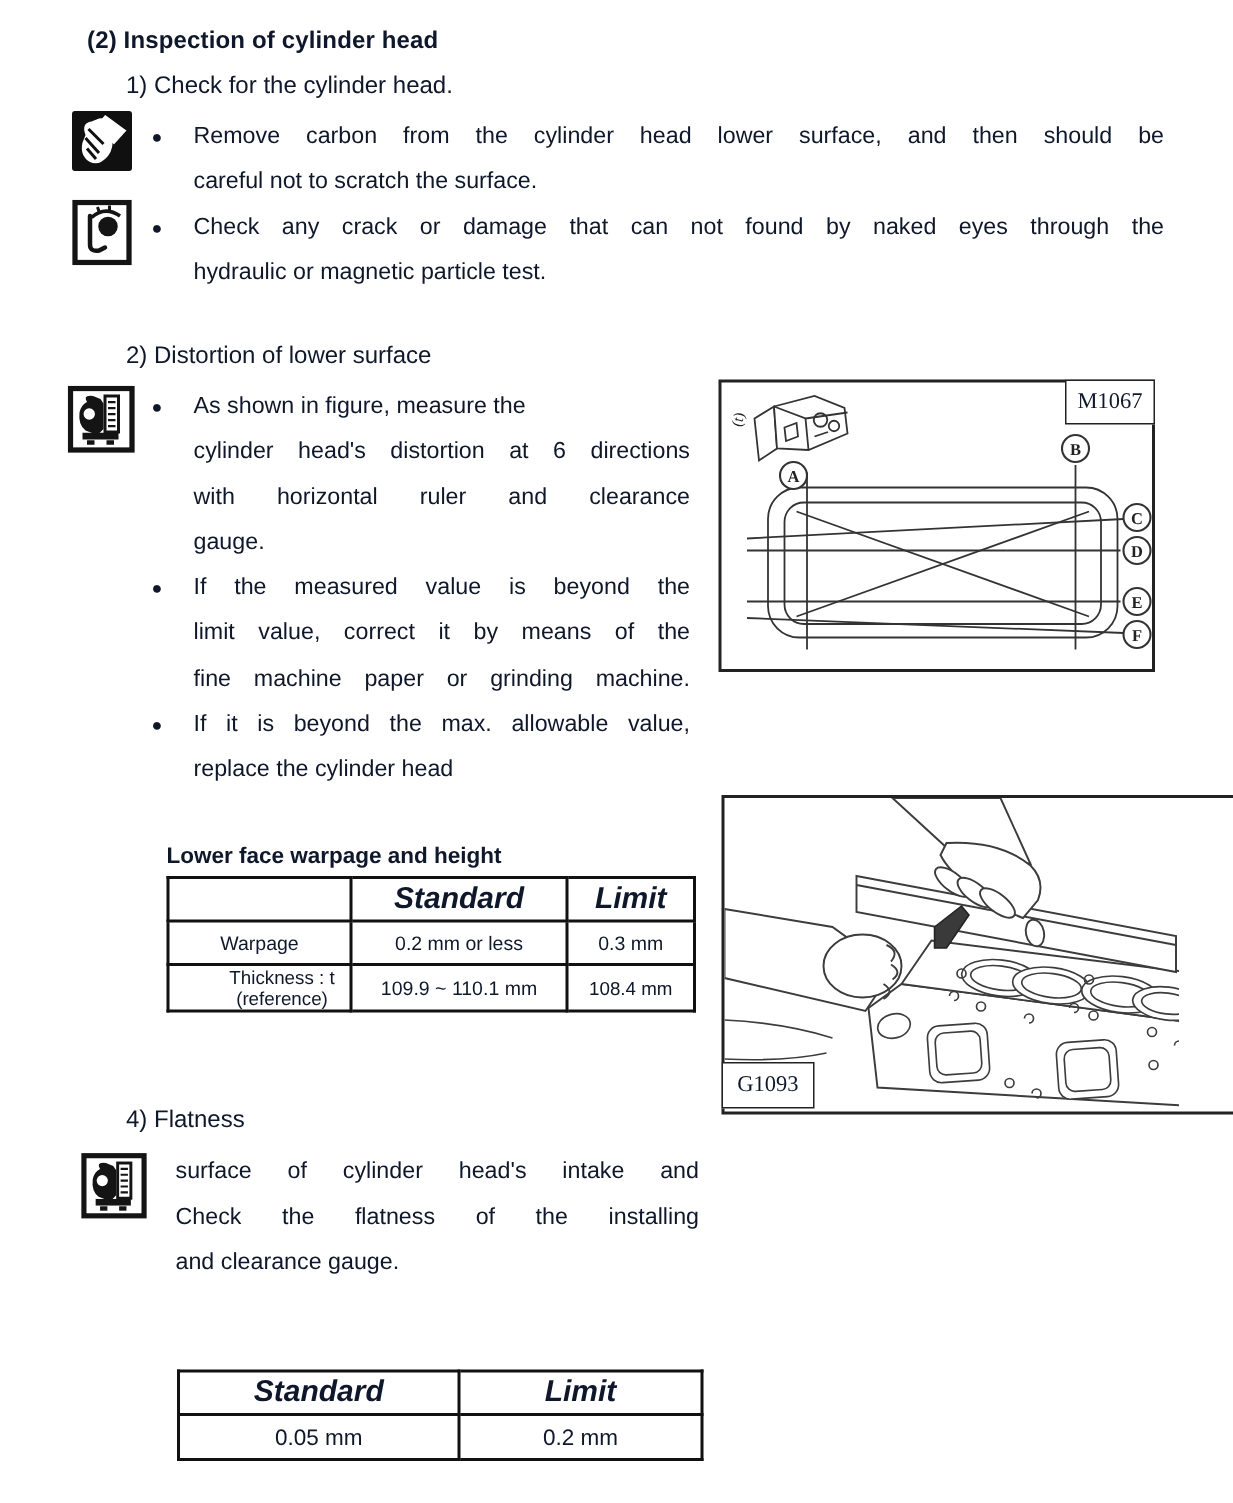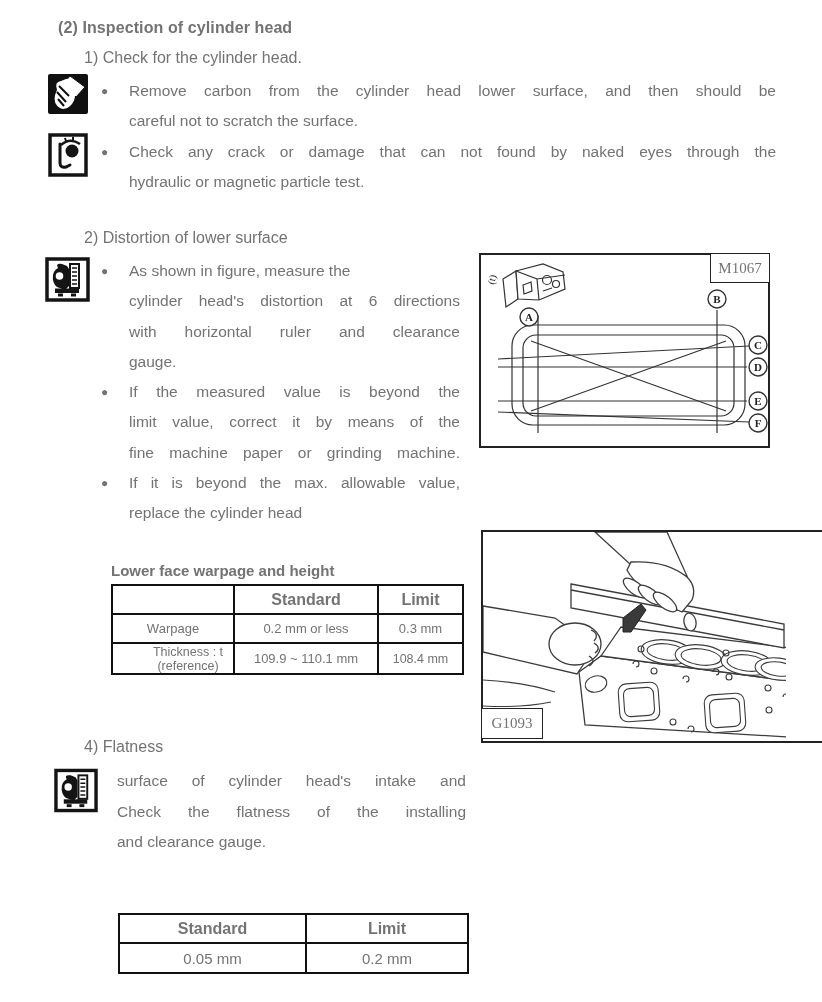--- a/index.html
+++ b/index.html
@@ -1,35 +1,35 @@
 <!DOCTYPE html>
 <html><head>
 <meta charset="utf-8">
 <style>
   html,body { margin:0; padding:0; background:#ffffff; }
   .page {
     position:relative; width:822px; height:1002px; background:#ffffff;
-    font-family:"Liberation Sans", sans-serif; color:#737373; overflow:hidden;
+    font-family:"Liberation Sans", sans-serif; color:#0f172a; overflow:hidden;
   }
   .abs { position:absolute; }
   .h1 { font-size:16px; font-weight:700; letter-spacing:.1px; }
   .sub { font-size:16px; }
   
   .blist { font-size:15.5px; line-height:30.25px; }
   .brow { display:flex; align-items:flex-start; }
   .dot { width:28px; flex:0 0 28px; font-size:12px; line-height:30.25px; }
   .btxt { flex:1; }
   .ln { text-align:justify; text-align-last:justify; }
   .ln.last, .ln.nj { text-align-last:left; }
   .para { font-size:15.5px; line-height:30.5px; }
   
   .ttitle { font-size:15px; font-weight:700; }
   table.spec { border-collapse:collapse; table-layout:fixed; background:#fff; }
   table.spec td { border:2px solid #111; text-align:center; vertical-align:middle; padding:0 2px; }
-  table.spec td.hd { font-weight:700; font-size:16px; }
+  table.spec td.hd { font-weight:700; font-size:20px;font-style:italic; }
   .t1 { font-size:13px; }
   .t1 td.lbl { font-size:12.5px; line-height:14px; white-space:pre-line;padding-left:32px; }
   .t2 { font-size:15px; }
   
   .fig { position:absolute; border:2px solid #222; background:#fff; box-sizing:border-box; }
   .figlabel { position:absolute; border:1.5px solid #222; background:#fff;
     font-family:"Liberation Serif", serif; font-size:15px;
     display:flex; align-items:center; justify-content:center; }
   .icon { position:absolute; }
   svg { display:block; }

